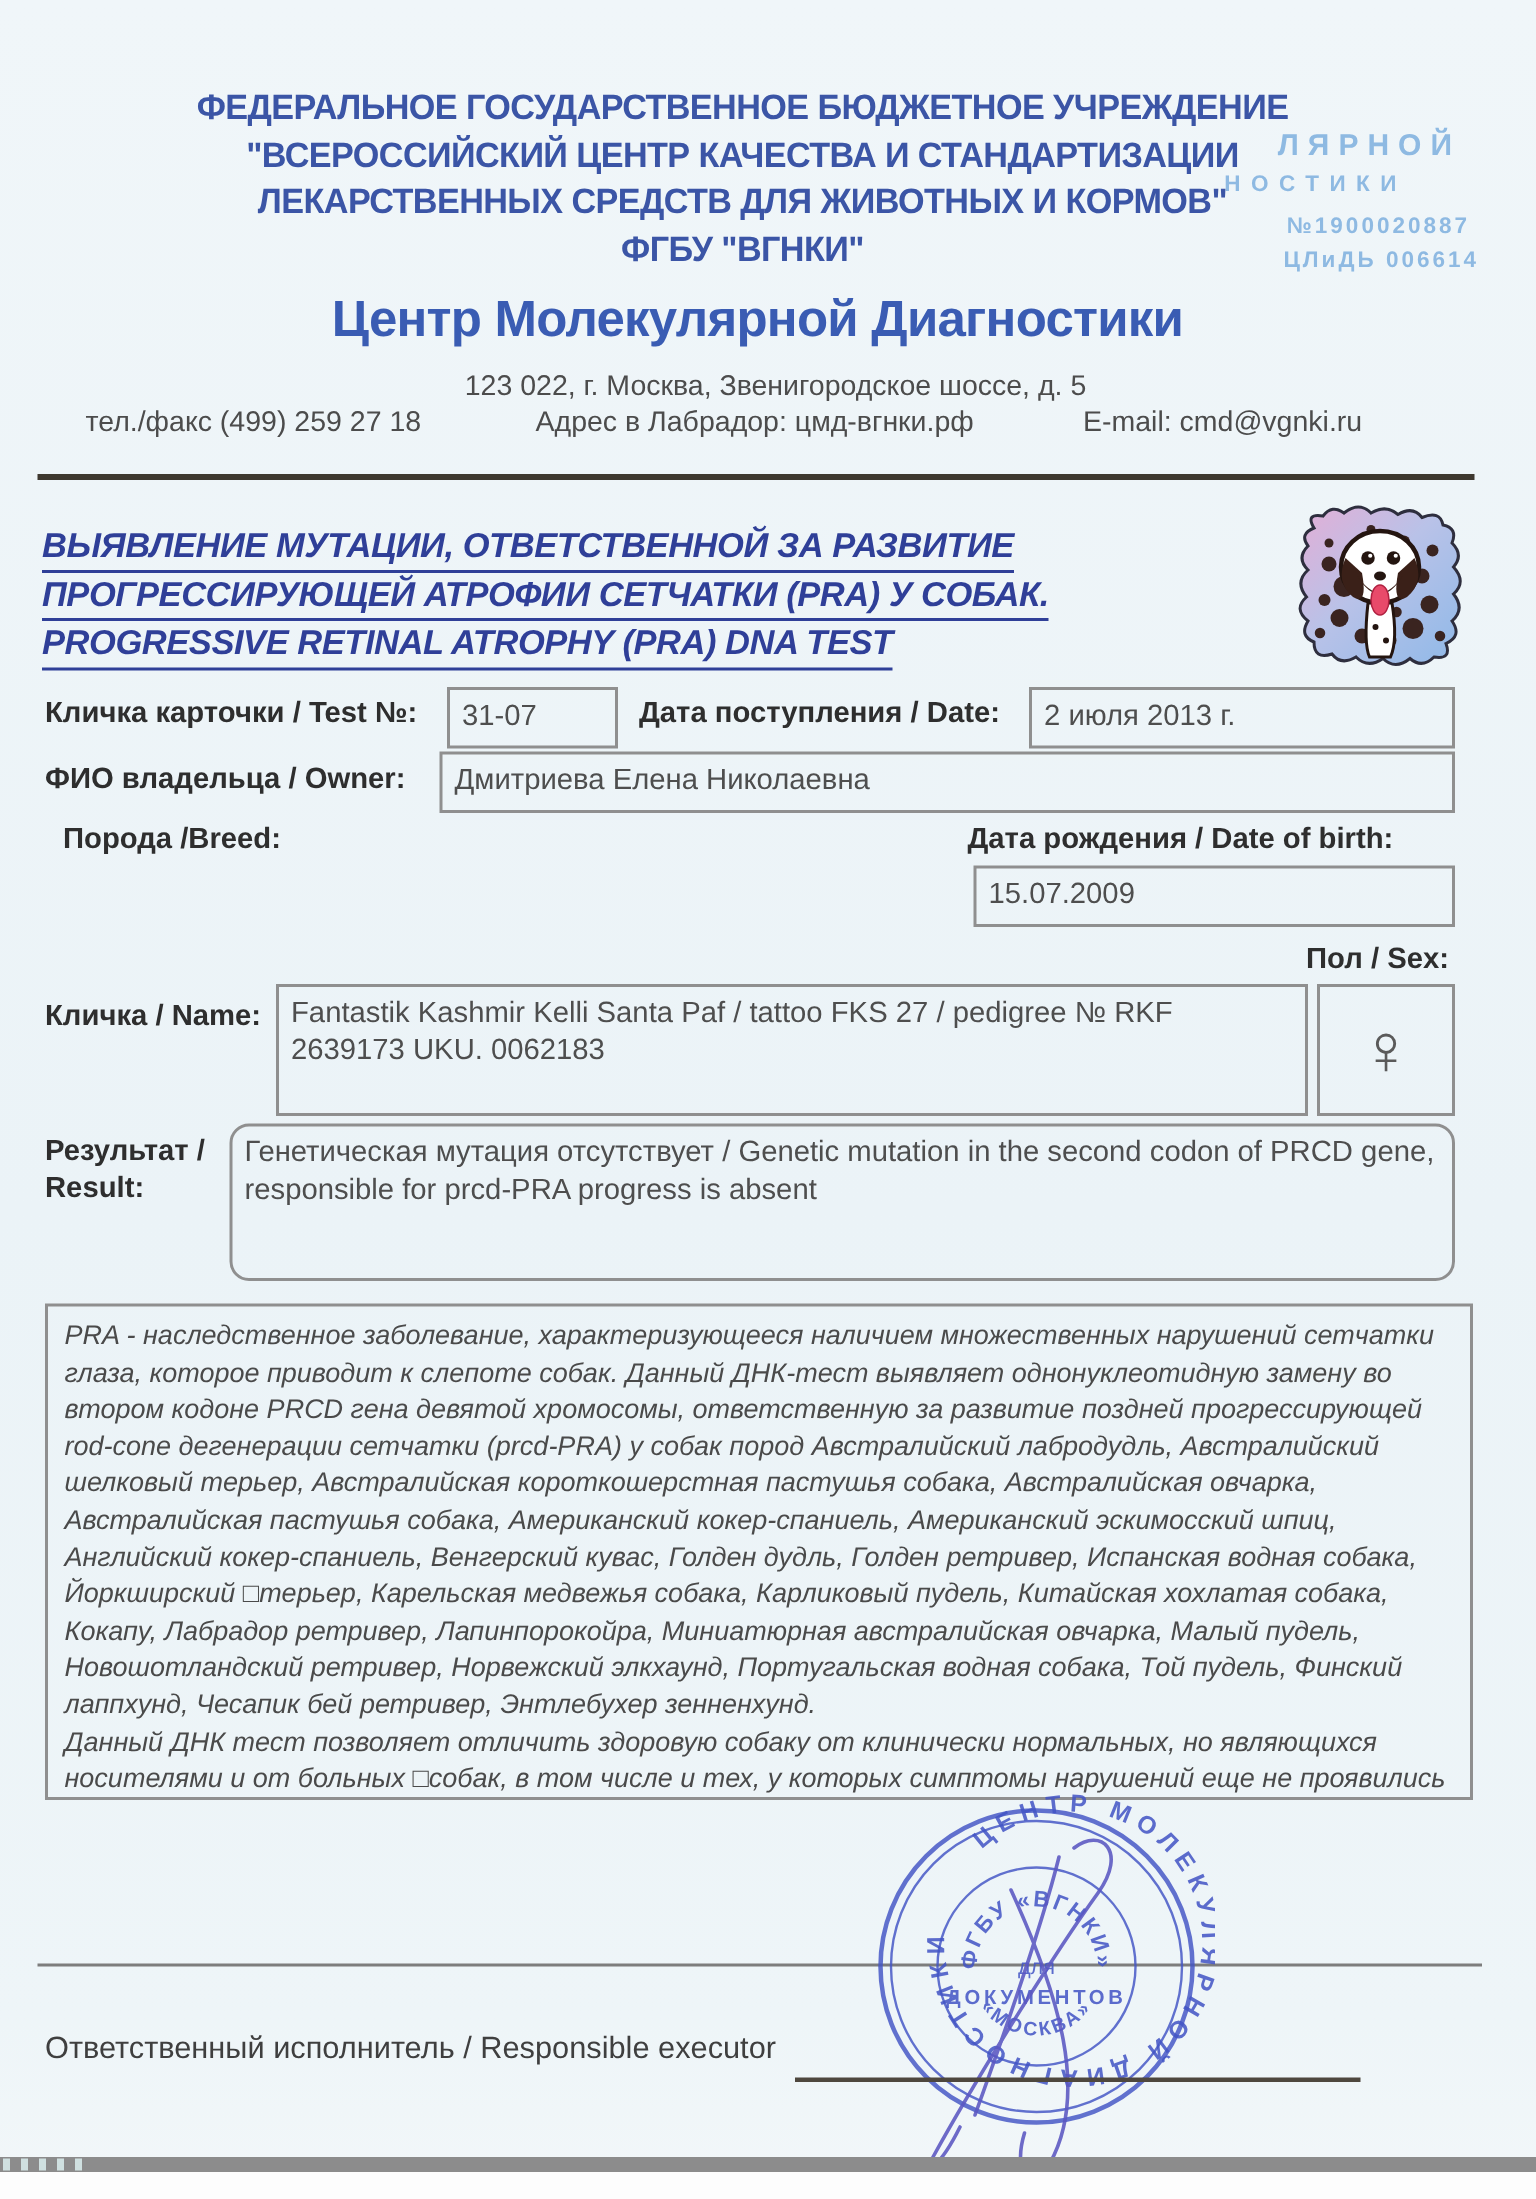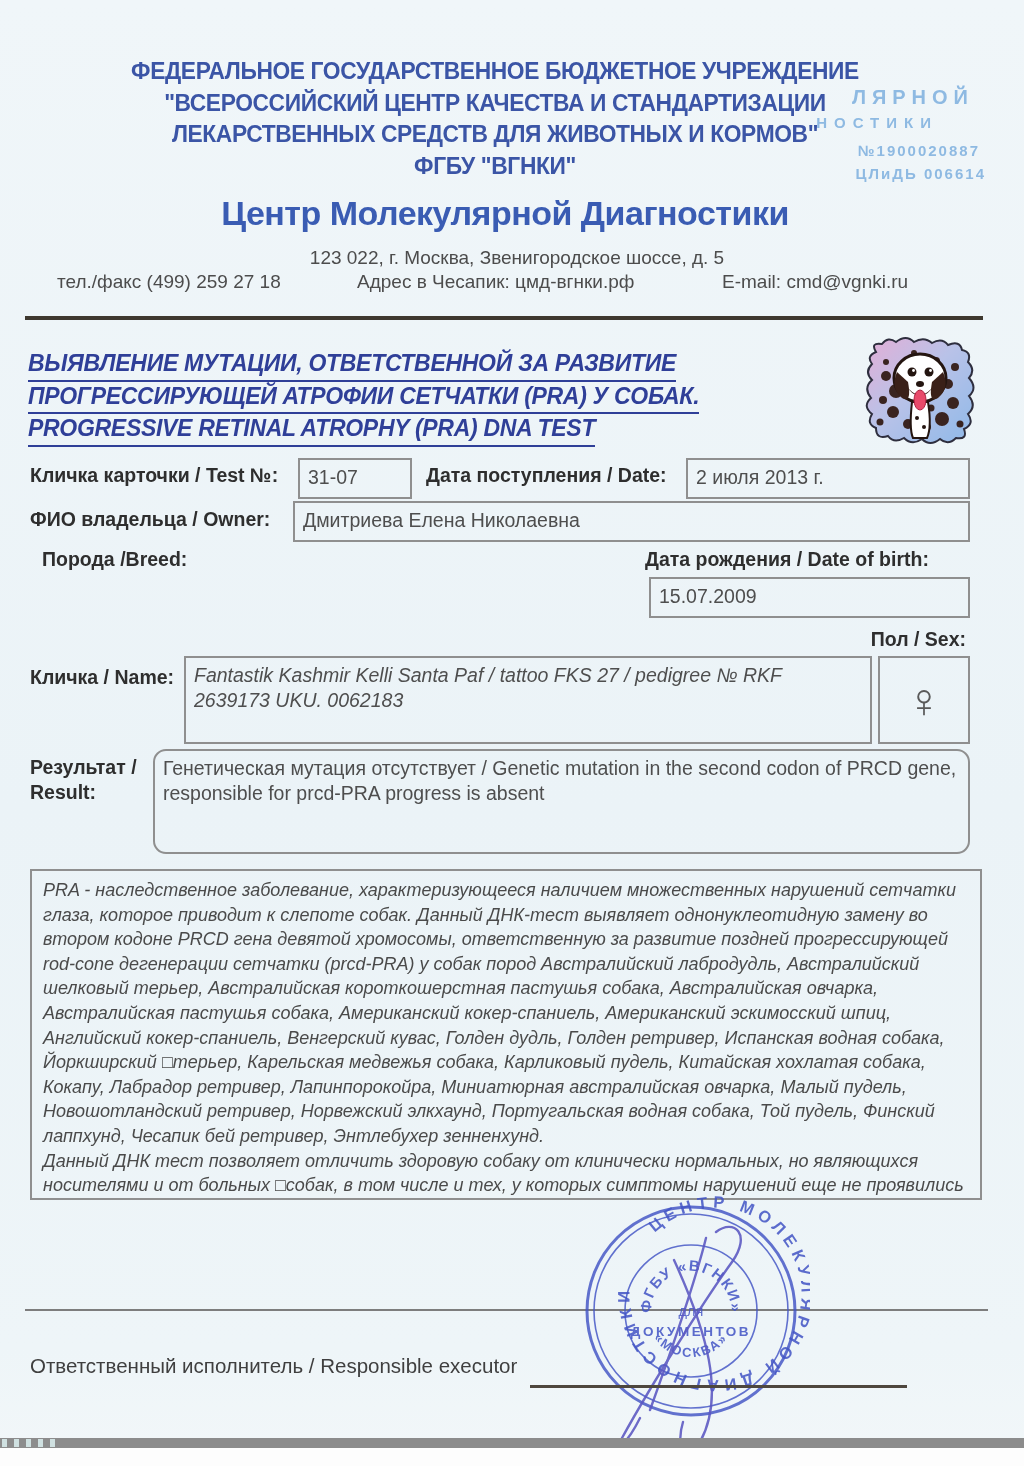--- a/index.html
+++ b/index.html
@@ -75,21 +75,21 @@
   <div class="org-block">
     <div>ФЕДЕРАЛЬНОЕ ГОСУДАРСТВЕННОЕ БЮДЖЕТНОЕ УЧРЕЖДЕНИЕ</div>
     <div>"ВСЕРОССИЙСКИЙ ЦЕНТР КАЧЕСТВА И СТАНДАРТИЗАЦИИ</div>
     <div>ЛЕКАРСТВЕННЫХ СРЕДСТВ ДЛЯ ЖИВОТНЫХ И КОРМОВ"</div>
     <div>ФГБУ "ВГНКИ"</div>
   </div>
 
   <div class="center-name">Центр Молекулярной Диагностики</div>
   <div class="center-address">123 022, г. Москва, Звенигородское шоссе, д. 5</div>
   <span class="contact c-phone">тел./факс (499) 259 27 18</span>
-  <span class="contact c-web">Адрес в Чесапик: цмд-вгнки.рф</span>
+  <span class="contact c-web">Адрес в Лабрадор: цмд-вгнки.рф</span>
   <span class="contact c-email">E-mail: cmd@vgnki.ru</span>
 
   <div class="rule-thick"></div>
 
   <div class="doc-title">
     <div><span class="tl">ВЫЯВЛЕНИЕ МУТАЦИИ, ОТВЕТСТВЕННОЙ ЗА РАЗВИТИЕ</span></div>
     <div><span class="tl">ПРОГРЕССИРУЮЩЕЙ АТРОФИИ СЕТЧАТКИ (PRA) У СОБАК.</span></div>
     <div><span class="tl">PROGRESSIVE RETINAL ATROPHY (PRA) DNA TEST</span></div>
   </div>
 
@@ -158,21 +158,21 @@
 
   <span class="lbl" style="left:30px;top:548px;margin-left:12px;">Порода /Breed:</span>
   <span class="lbl" style="left:645px;top:548px;">Дата рождения / Date of birth:</span>
 
   <div class="box" style="left:649px;top:577px;width:317px;height:37px;">
     <span class="v">15.07.2009</span>
   </div>
   <span class="lbl" style="right:58px;top:628px;position:absolute;">Пол / Sex:</span>
 
   <span class="lbl" style="left:30px;top:666px;">Кличка / Name:</span>
-  <div class="box" style="left:184px;top:656px;width:684px;height:84px;font-style:italic;">
+  <div class="box" style="left:184px;top:656px;width:684px;height:84px;">
     <span class="v">Fantastik Kashmir Kelli Santa Paf / tattoo FKS 27 / pedigree № RKF 2639173 UKU. 0062183</span>
   </div>
   <div class="box sex-box" style="left:878px;top:656px;width:88px;height:84px;">
     <span>♀</span>
   </div>
 
   <div class="lbl" style="left:30px;top:755px;line-height:25px;">
     <div>Результат /</div>
     <div>Result:</div>
   </div>

